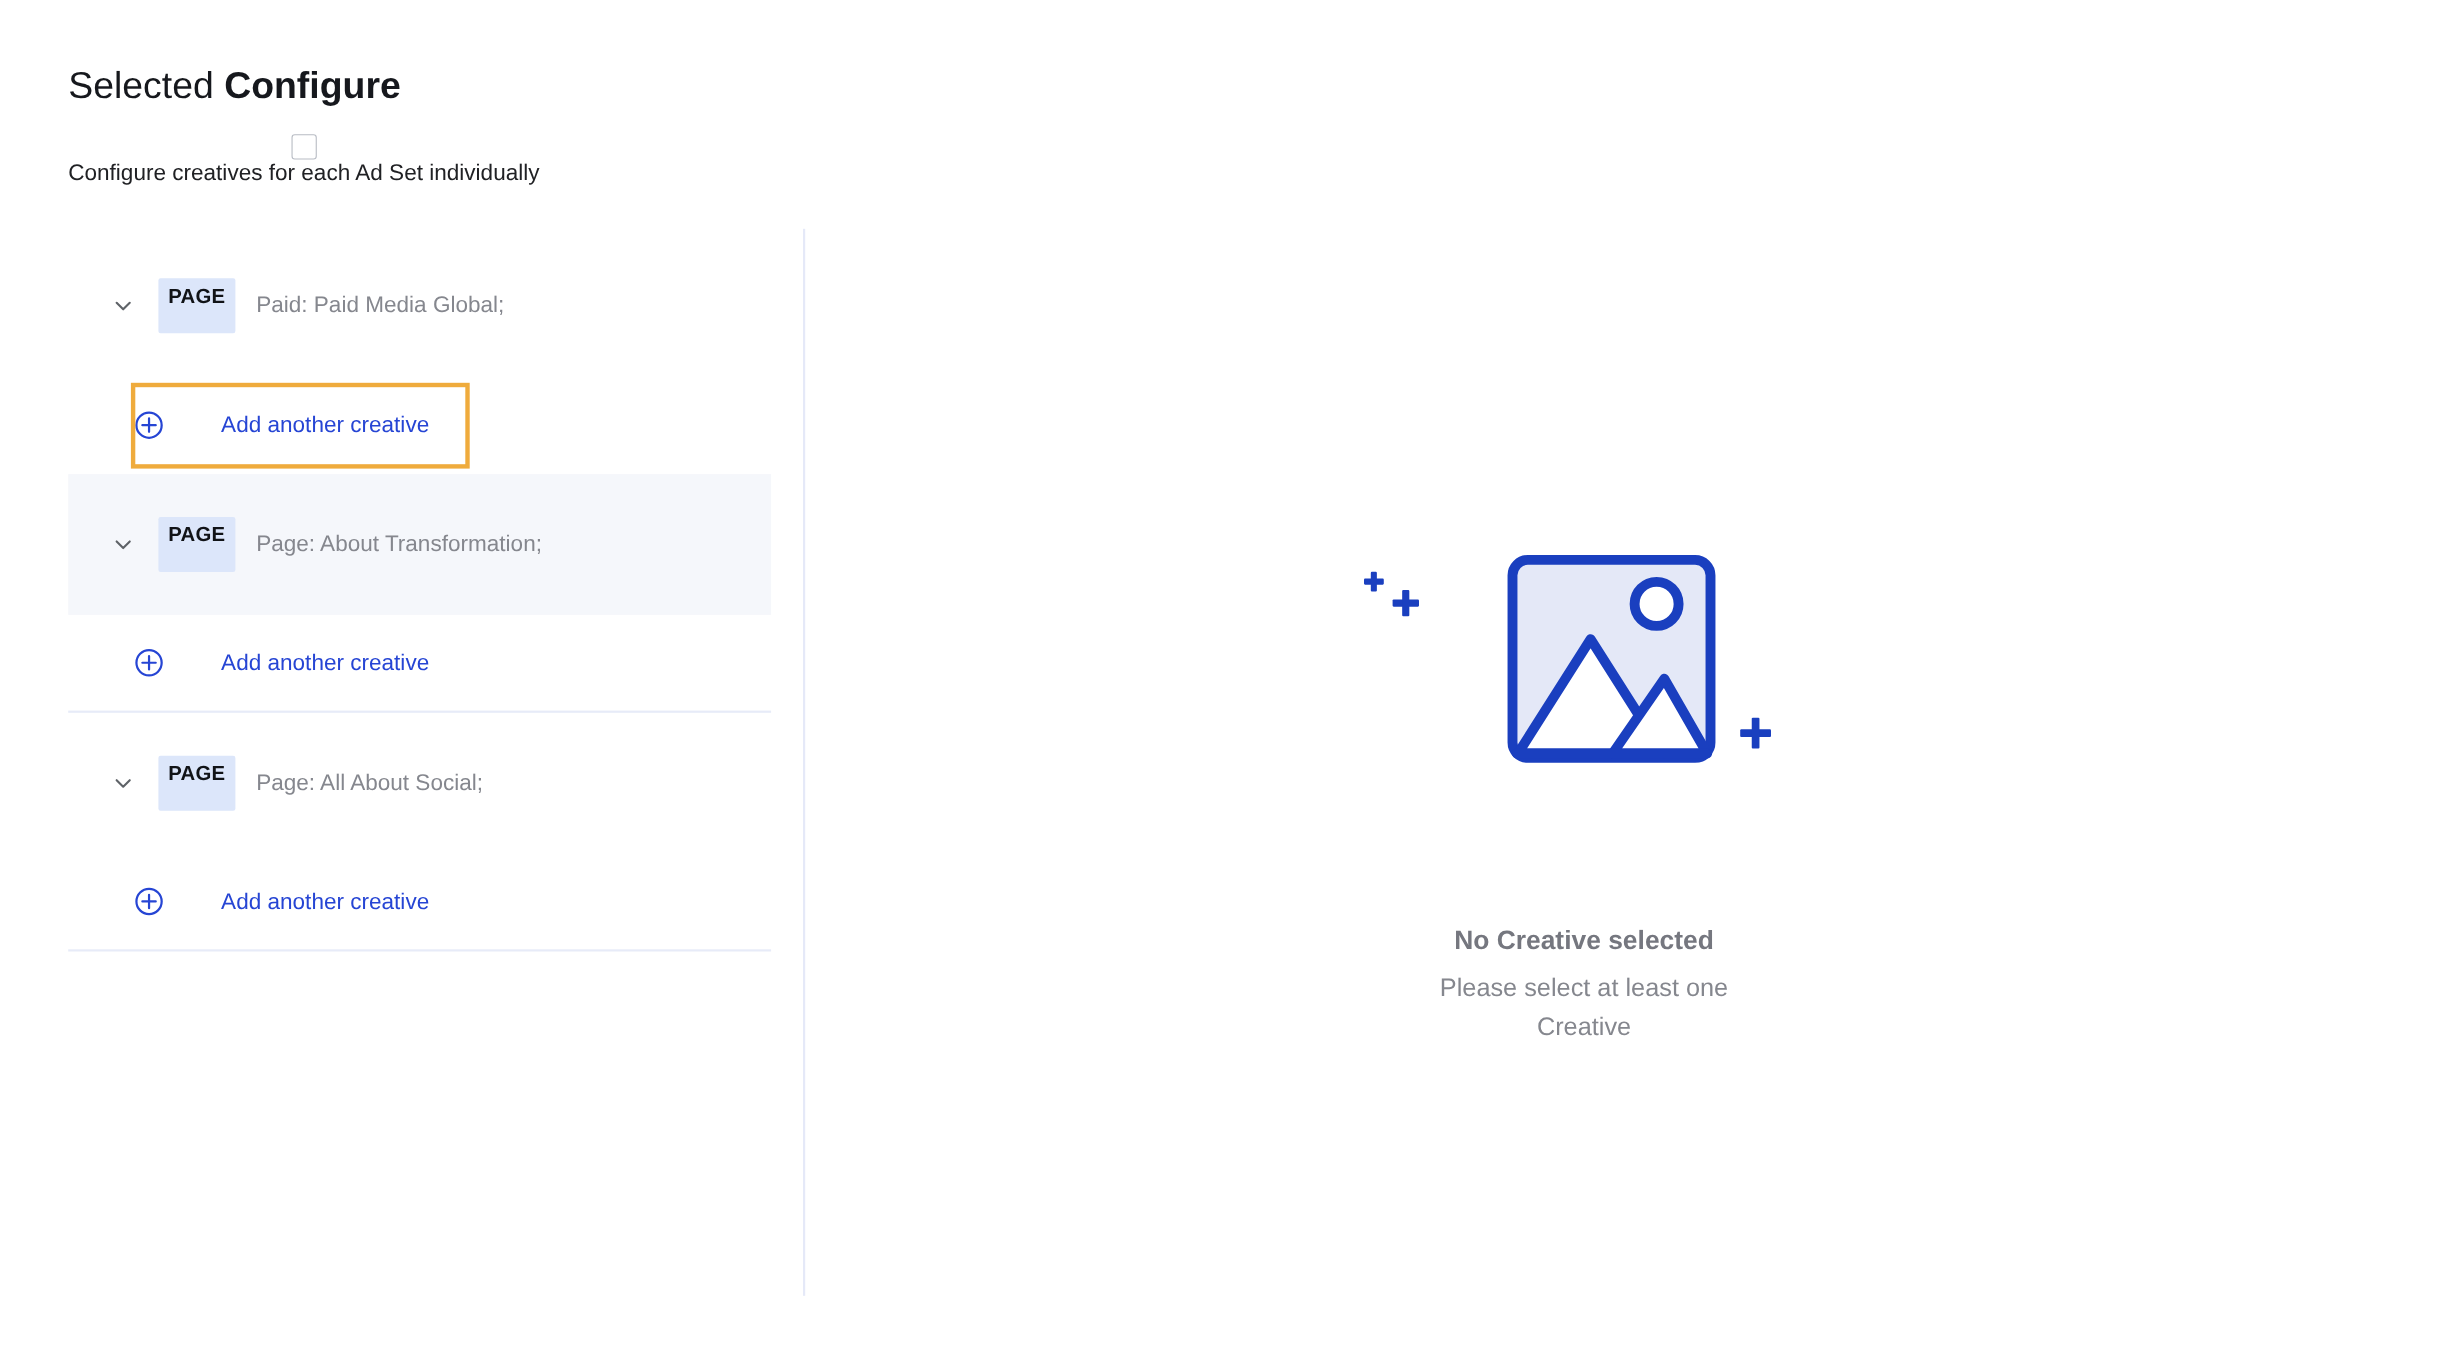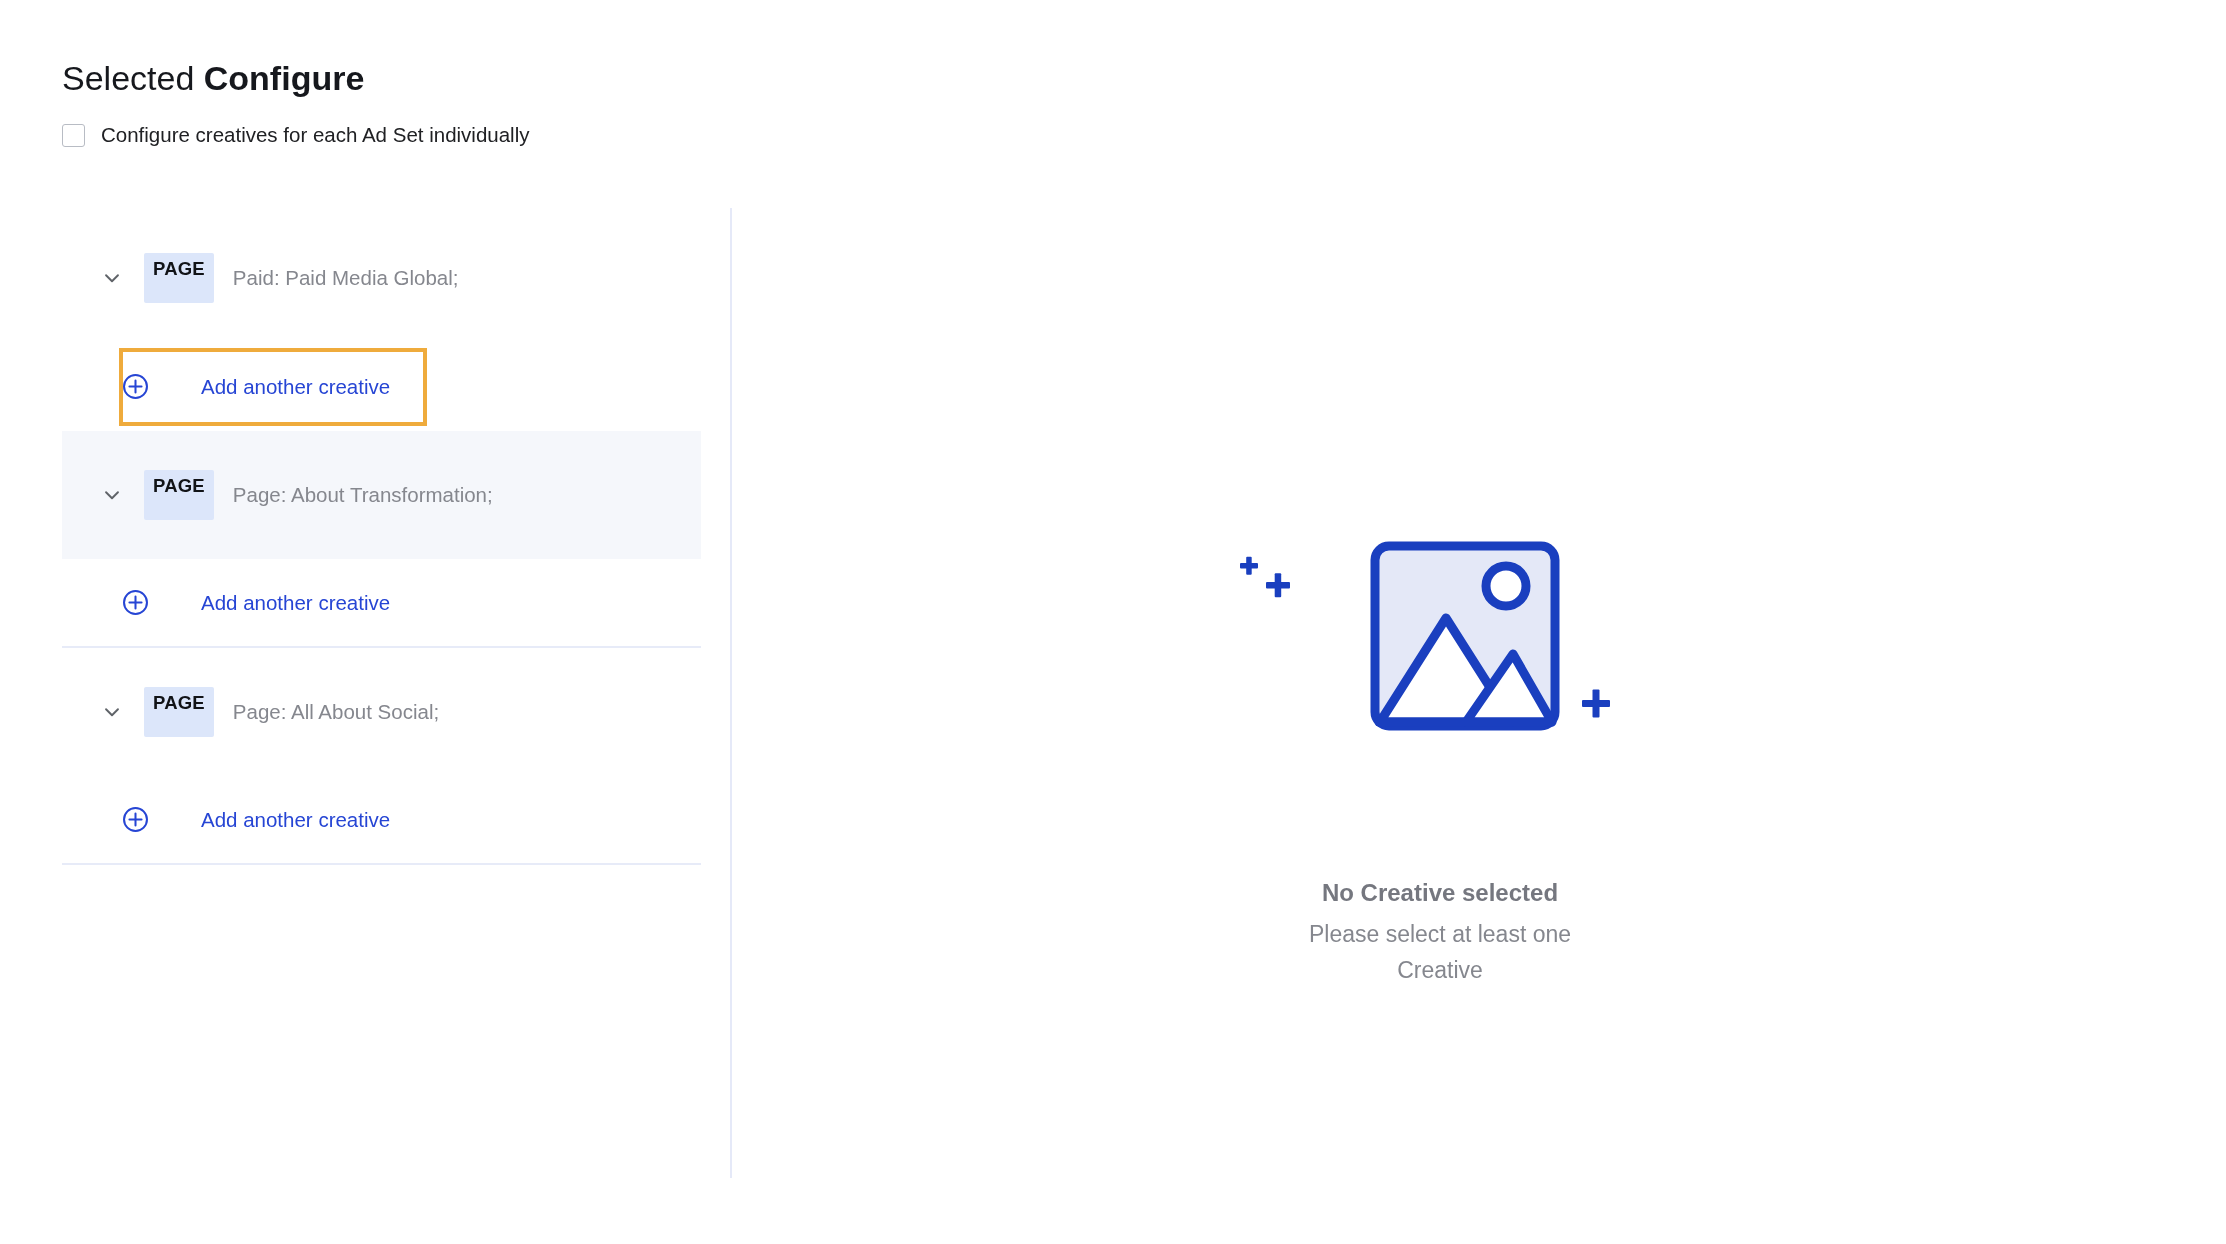--- a/index.html
+++ b/index.html
@@ -30,21 +30,21 @@
   .page-title .strong {
     font-weight: 700;
   }
 
   .configure-row {
     position: absolute;
     left: 62px;
     top: 122px;
     display: flex;
     align-items: center;
-    gap: 16px;
+    flex-direction: column;
   }
   .checkbox-box {
     width: 23px;
     height: 23px;
     border: 1.6px solid #b8bcc4;
     border-radius: 3px;
     background: #ffffff;
     box-sizing: border-box;
     flex: none;
   }
@@ -161,21 +161,21 @@
   }
 
   .add-row-wrap {
     position: relative;
   }
 
   
   .empty-state {
     position: absolute;
     left: 1180px;
-    top: 538px;
+    top: 501px;
     width: 520px;
     display: flex;
     flex-direction: column;
     align-items: center;
   }
   .empty-art {
     position: relative;
     width: 420px;
     height: 230px;
   }

